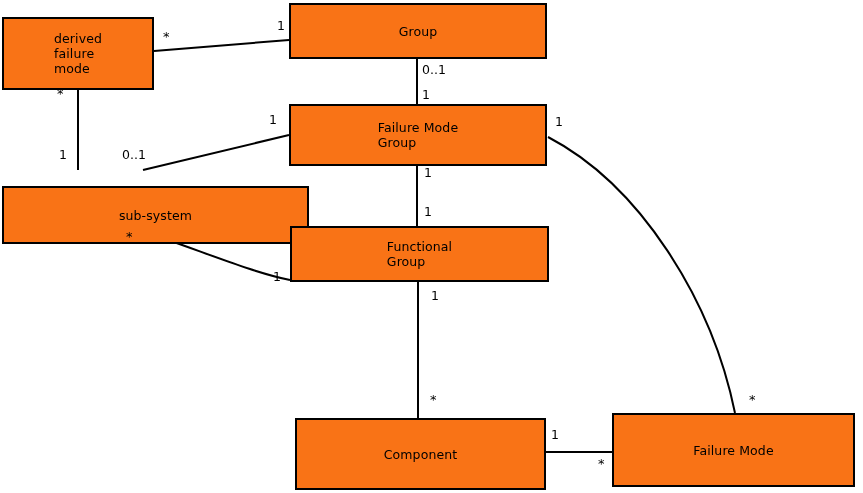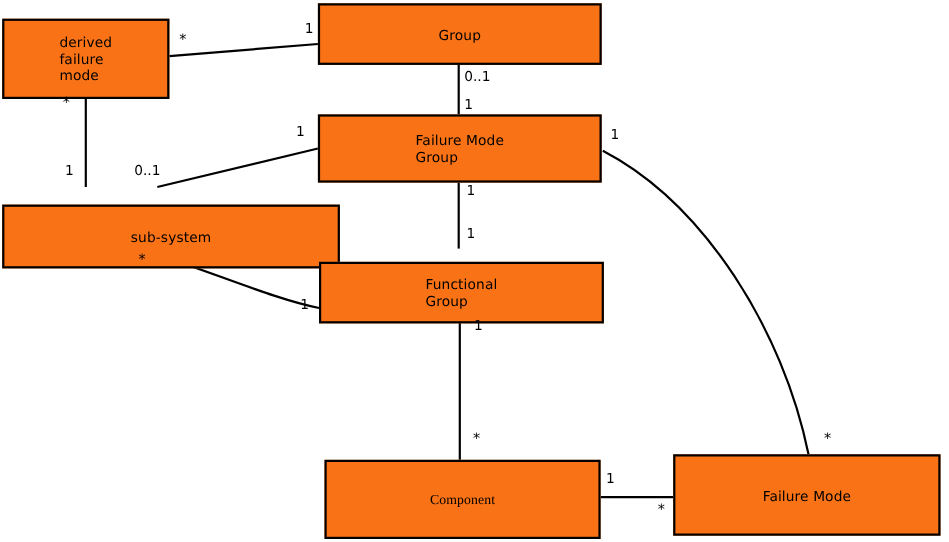--- a/index.html
+++ b/index.html
@@ -96,26 +96,26 @@
 
   <div class="uml-class" style="left: 289px; top: 104px; width: 258px; height: 62px;">
     <span class="class-name">Failure Mode
 Group</span>
   </div>
 
   <div class="uml-class" style="left: 2px; top: 170px; width: 307px; height: 58px; margin-top: 16px;">
     <span class="class-name">sub-system</span>
   </div>
 
-  <div class="uml-class" style="left: 290px; top: 226px; width: 259px; height: 56px; margin-top: 12px;">
+  <div class="uml-class" style="left: 290px; top: 226px; width: 259px; height: 56px;">
     <span class="class-name">Functional
 Group</span>
   </div>
 
-  <div class="uml-class" style="left: 295px; top: 418px; width: 251px; height: 72px; font-family: Liberation Serif, serif;">
+  <div class="uml-class" style="left: 295px; top: 418px; width: 251px; height: 72px;">
     <span class="class-name">Component</span>
   </div>
 
   <div class="uml-class" style="left: 612px; top: 413px; width: 243px; height: 74px;">
     <span class="class-name">Failure Mode</span>
   </div>
 
   <div id="multiplicity-layer">
       <div class="mult-label star" style="left: 163px; top: 31px;">*</div>
       <div class="mult-label" style="left: 277px; top: 20px;">1</div>

